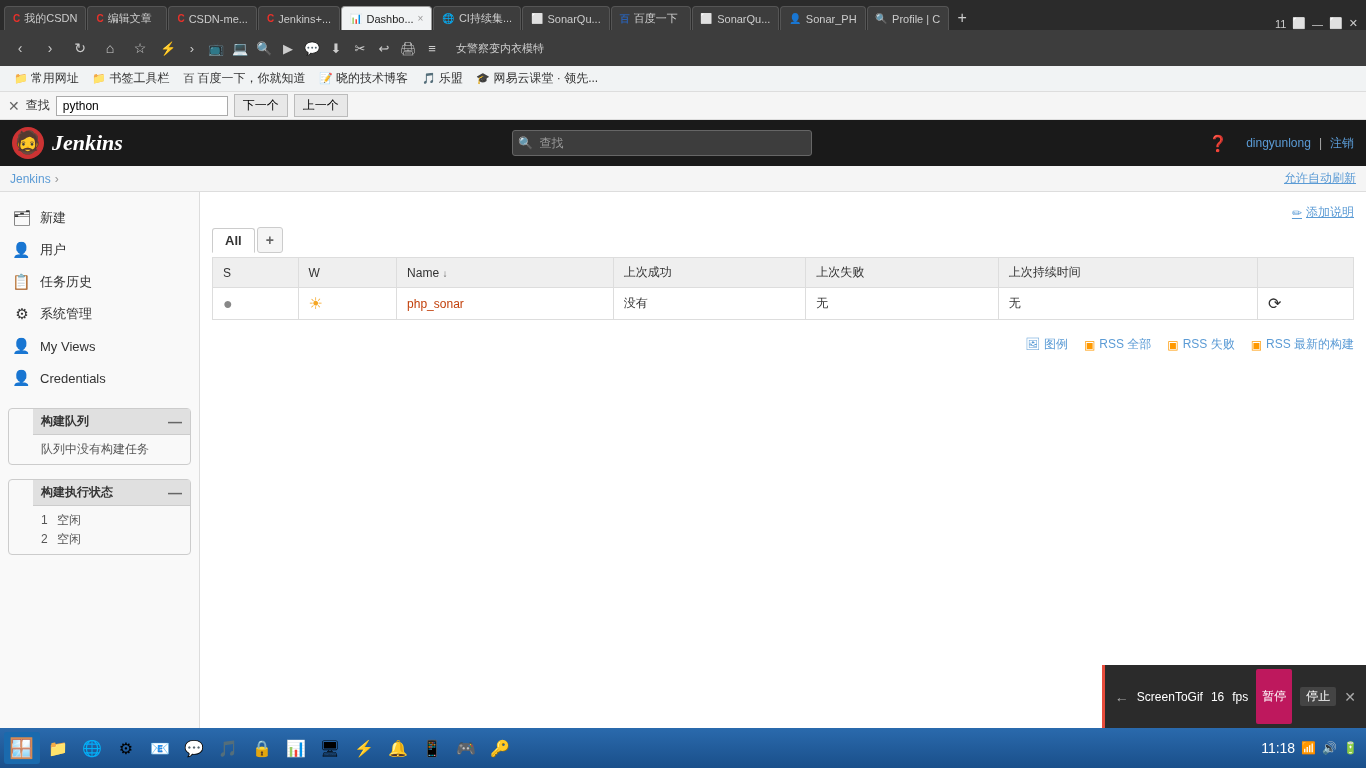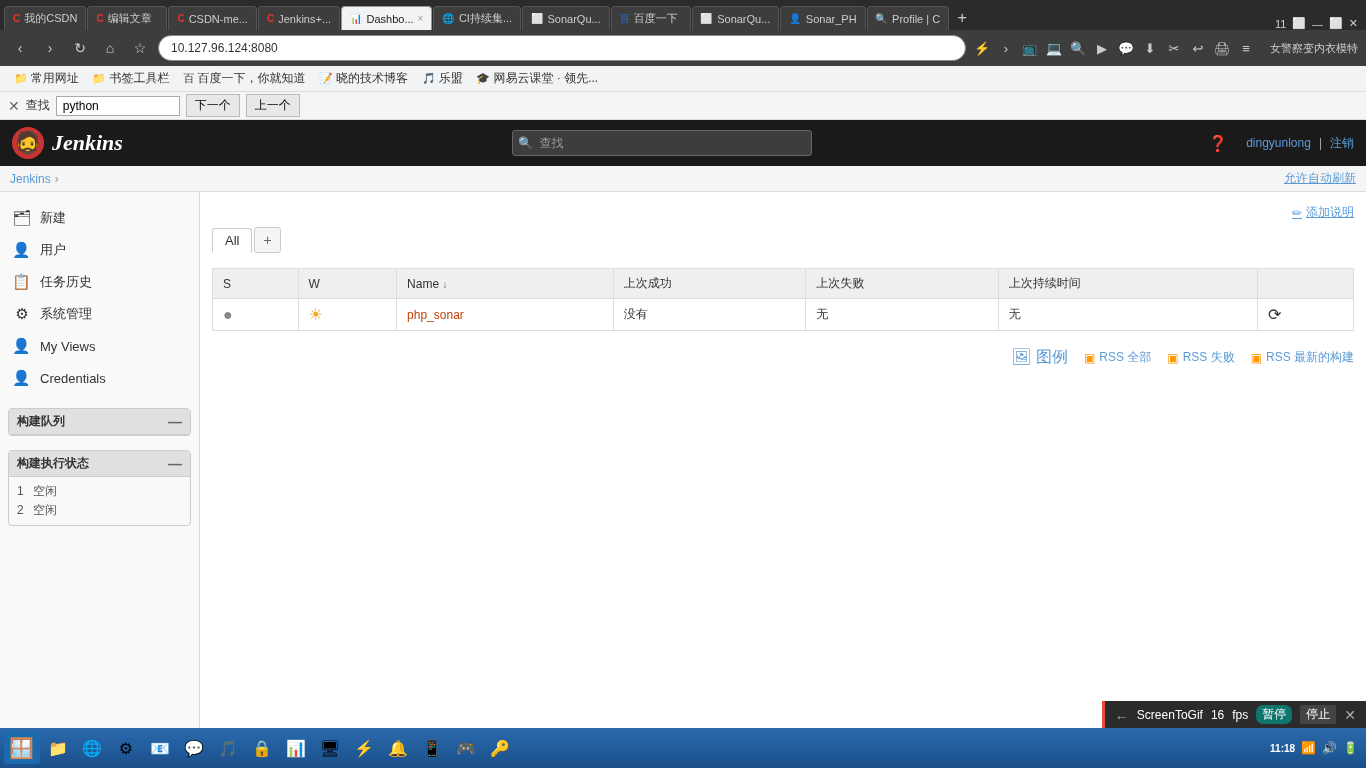--- a/index.html
+++ b/index.html
@@ -112,21 +112,21 @@
       border-bottom: 1px solid #ddd;
       font-size: 12px;
     }
     .find-close { cursor: pointer; color: #666; font-size: 14px; }
     .find-label { color: #333; }
     .find-input {
       height: 20px;
       border: 1px solid #aaa;
       padding: 0 6px;
       font-size: 12px;
-      width: 124px;
+      width: 172px;
       outline: none;
     }
     .find-btn {
       padding: 2px 8px;
       font-size: 12px;
       background: #e8e8e8;
       border: 1px solid #bbb;
       cursor: pointer;
       border-radius: 0;
     }
@@ -207,38 +207,39 @@
       color: #333;
     }
     .sidebar-icon { width: 20px; height: 20px; display: flex; align-items: center; justify-content: center; font-size: 15px; }
 
     
     .sidebar-section {
       margin-top: 16px;
       border: 1px solid #ccc;
       margin: 14px 8px 8px 8px;
       border-radius: 4px;
+      padding-left: 24px;
     }
     .sidebar-section-header {
       background: #e0e0e0;
       display: flex; align-items: center; justify-content: space-between;
       padding: 4px 8px;
       font-size: 12px;
       font-weight: bold;
       color: #333;
       border-bottom: 1px solid #ccc;
     }
     .sidebar-section-toggle { font-size: 14px; cursor: pointer; color: #666; }
     .sidebar-section-body { padding: 6px 8px; font-size: 12px; color: #555; }
 
     
     .jenkins-content { flex: 1; padding: 12px; overflow-y: auto; }
 
     
-    .view-tabs { display: flex; align-items: center; gap: 2px; margin-bottom: 15px; }
+    .view-tabs { display: flex; align-items: center; gap: 2px; margin-bottom: 4px; font-weight: bold; }
     .view-tab {
       padding: 4px 12px;
       font-size: 13px;
       border: 1px solid #ccc;
       border-radius: 3px 3px 0 0;
       cursor: pointer;
       background: #f5f5f5;
       color: #333;
     }
     .view-tab.active { background: #fff; border-bottom: 1px solid #fff; }
@@ -275,21 +276,21 @@
     .icon-legend { margin-top: 8px; font-size: 12px; color: #555; display: flex; align-items: center; gap: 6px; }
     .icon-legend a { color: #5b9bd5; text-decoration: none; }
 
     
     .rss-footer {
       display: flex; align-items: center; justify-content: flex-end;
       gap: 16px; margin-top: 16px; font-size: 12px;
     }
     .rss-link { color: #5b9bd5; text-decoration: none; display: flex; align-items: center; gap: 4px; }
     .rss-icon { color: #f90; font-size: 12px; }
-    .view-icon-link { color: #5b9bd5; text-decoration: none; font-size: 16px; }
+    .view-icon-link { color: #5b9bd5; text-decoration: none; font-size: 12px; }
 
     
     .add-description { float: right; font-size: 12px; color: #5b9bd5; cursor: pointer; display: flex; align-items: center; gap: 4px; }
 
     
     .taskbar {
       position: fixed; bottom: 0; left: 0; right: 0;
       background: linear-gradient(to bottom, #2a6aad, #1a4f8a);
       height: 40px;
       display: flex; align-items: center;
@@ -388,21 +389,20 @@
       <span>✕</span>
     </div>
   </div>
 
   <div class="address-bar-row">
     <div class="nav-btn">‹</div>
     <div class="nav-btn">›</div>
     <div class="nav-btn">↻</div>
     <div class="nav-btn">⌂</div>
     <div class="nav-btn">☆</div>
-    <input class="address-input" type="text" value="10.127.96.124:8080" style="">
     <div class="toolbar-icons">
       <div class="toolbar-icon">⚡</div>
       <div class="toolbar-icon">›</div>
       <div class="toolbar-icon">📺</div>
       <div class="toolbar-icon">💻</div>
       <div class="toolbar-icon">🔍</div>
       <div class="toolbar-icon">▶</div>
       <div class="toolbar-icon">💬</div>
       <div class="toolbar-icon">⬇</div>
       <div class="toolbar-icon">✂</div>
@@ -507,20 +507,23 @@
       </div>
       <div class="sidebar-item">
         <span class="sidebar-icon">👤</span>
         <span>Credentials</span>
       </div>
 
       <div class="sidebar-section">
         <div class="sidebar-section-header">
           <span>构建队列</span>
           <span class="sidebar-section-toggle">—</span>
+        </div>
+        <div class="sidebar-section-body">
+          <span>队列中没有构建任务</span>
         </div>
       </div>
 
       <div class="sidebar-section">
         <div class="sidebar-section-header">
           <span>构建执行状态</span>
           <span class="sidebar-section-toggle">—</span>
         </div>
         <div class="sidebar-section-body">
           <div style="margin-bottom:2px;">
@@ -619,21 +622,21 @@
 
     </div>
   </div>
 </div>
 
 <div class="screentogif-bar">
   <span class="stg-close">←</span>
   <span>ScreenToGif</span>
   <span>16</span>
   <span>fps</span>
-  <span style="cursor:pointer;background:#0f766e;padding:1px 6px;border-radius:7px;">暂停</span>
+  <span style="cursor:pointer;background:#be185d;padding:19px 6px;border-radius:2px;">暂停</span>
   <span style="cursor:pointer;background:#444;padding:1px 6px;border-radius:2px;">停止</span>
   <span class="stg-close">✕</span>
 </div>
 
 <div class="taskbar">
   <div class="taskbar-start">🪟</div>
   <div class="taskbar-btn">📁</div>
   <div class="taskbar-btn">🌐</div>
   <div class="taskbar-btn">⚙</div>
   <div class="taskbar-btn">📧</div>
@@ -642,18 +645,18 @@
   <div class="taskbar-btn">🔒</div>
   <div class="taskbar-btn">📊</div>
   <div class="taskbar-btn">🖥</div>
   <div class="taskbar-btn">⚡</div>
   <div class="taskbar-btn">🔔</div>
   <div class="taskbar-btn">📱</div>
   <div class="taskbar-btn">🎮</div>
   <div class="taskbar-btn">🔑</div>
   <div class="taskbar-spacer"></div>
   <div class="taskbar-right">
-    <span style="font-size:10px;font-weight:bold;">11:18</span>
+    <span style="font-size:14px;font-weight:normal;">11:18</span>
     <span>📶</span>
     <span style="cursor:pointer;">🔊</span>
     <span>🔋</span>
   </div>
 </div>
 
 </body></html>

